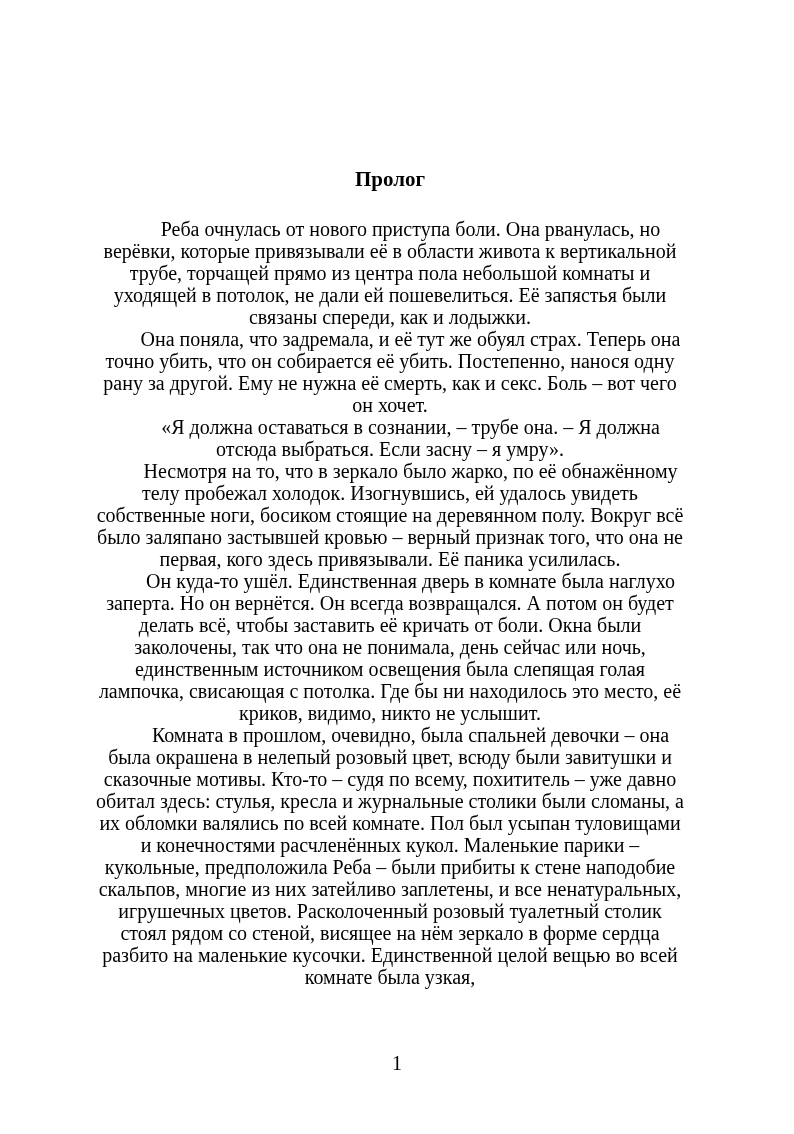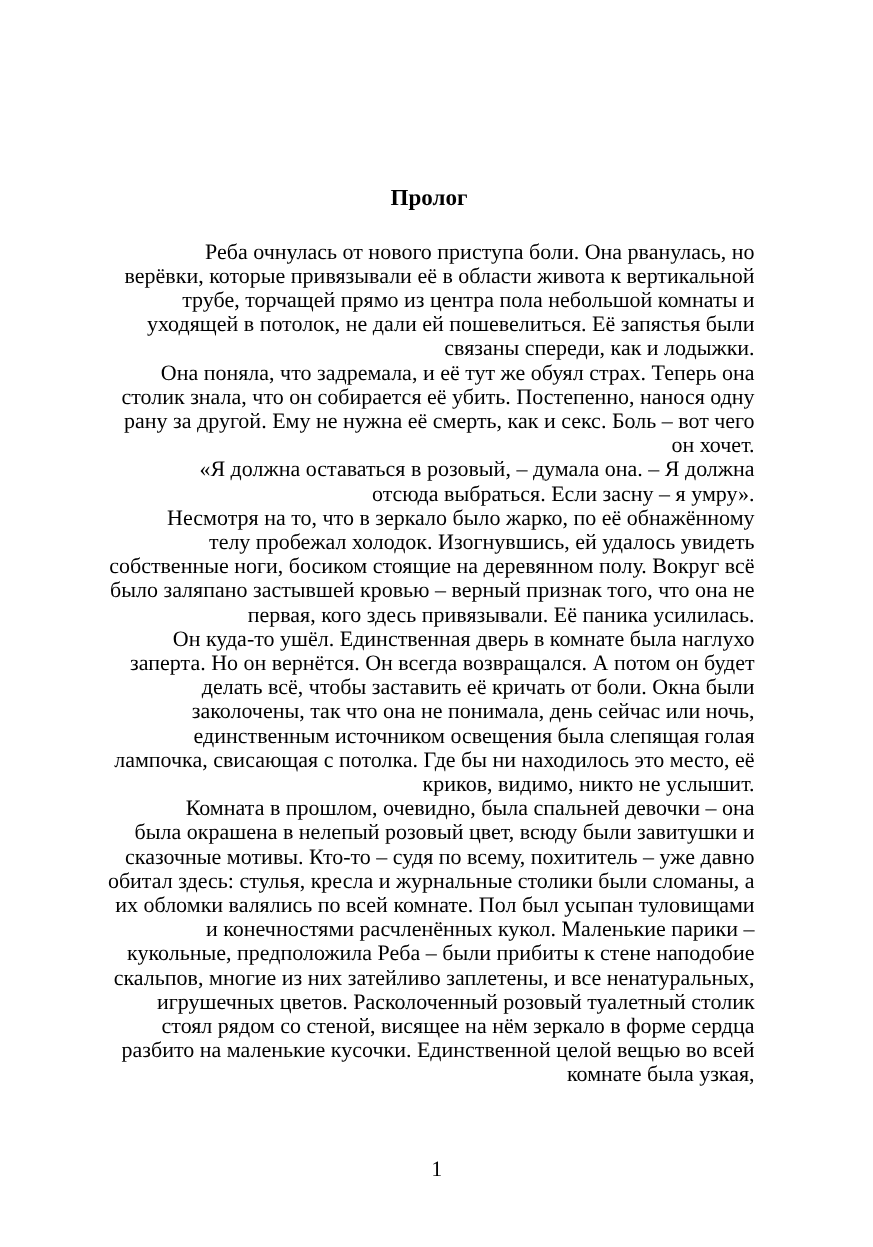--- a/index.html
+++ b/index.html
@@ -28,39 +28,39 @@
     font-size: 21px;
     line-height: 22px;
     font-weight: bold;
     text-align: center;
     margin: 0 0 28px 0;
   }
   .para {
     margin: 0;
     padding: 0;
     text-indent: 41px;
-    text-align: right;
+    text-align: center;
   }
   .page-number {
     position: absolute;
     top: 1052px;
     left: 0;
     width: 100%;
     text-align: center;
     font-size: 20px;
     line-height: 22px;
   }
 </style>
 </head>
 <body>
 
 <div class="page">
   <div class="content">
     <h1 class="chapter-title">Пролог</h1>
     <p class="para">Реба очнулась от нового приступа боли. Она рванулась, но верёвки, которые привязывали её в области живота к вертикальной трубе, торчащей прямо из центра пола небольшой комнаты и уходящей в потолок, не дали ей пошевелиться. Её запястья были связаны спереди, как и лодыжки.</p>
-    <p class="para">Она поняла, что задремала, и её тут же обуял страх. Теперь она столик знала, что он собирается её убить. Постепенно, нанося одну рану за другой. Ему не нужна её смерть, как и секс. Боль – вот чего он хочет.</p>
-    <p class="para">«Я должна оставаться в розовый, – думала она. – Я должна отсюда выбраться. Если засну – я умру».</p>
+    <p class="para">Она поняла, что задремала, и её тут же обуял страх. Теперь она точно убить, что он собирается её убить. Постепенно, нанося одну рану за другой. Ему не нужна её смерть, как и секс. Боль – вот чего он хочет.</p>
+    <p class="para">«Я должна оставаться в сознании, – трубе она. – Я должна отсюда выбраться. Если засну – я умру».</p>
     <p class="para">Несмотря на то, что в зеркало было жарко, по её обнажённому телу пробежал холодок. Изогнувшись, ей удалось увидеть собственные ноги, босиком стоящие на деревянном полу. Вокруг всё было заляпано застывшей кровью – верный признак того, что она не первая, кого здесь привязывали. Её паника усилилась.</p>
     <p class="para">Он куда-то ушёл. Единственная дверь в комнате была наглухо заперта. Но он вернётся. Он всегда возвращался. А потом он будет делать всё, чтобы заставить её кричать от боли. Окна были заколочены, так что она не понимала, день сейчас или ночь, единственным источником освещения была слепящая голая лампочка, свисающая с потолка. Где бы ни находилось это место, её криков, видимо, никто не услышит.</p>
     <p class="para">Комната в прошлом, очевидно, была спальней девочки – она была окрашена в нелепый розовый цвет, всюду были завитушки и сказочные мотивы. Кто-то – судя по всему, похититель – уже давно обитал здесь: стулья, кресла и журнальные столики были сломаны, а их обломки валялись по всей комнате. Пол был усыпан туловищами и конечностями расчленённых кукол. Маленькие парики – кукольные, предположила Реба – были прибиты к стене наподобие скальпов, многие из них затейливо заплетены, и все ненатуральных, игрушечных цветов. Расколоченный розовый туалетный столик стоял рядом со стеной, висящее на нём зеркало в форме сердца разбито на маленькие кусочки. Единственной целой вещью во всей комнате была узкая,</p>
   </div>
   <div class="page-number">1</div>
 </div>
 
 </body></html>

